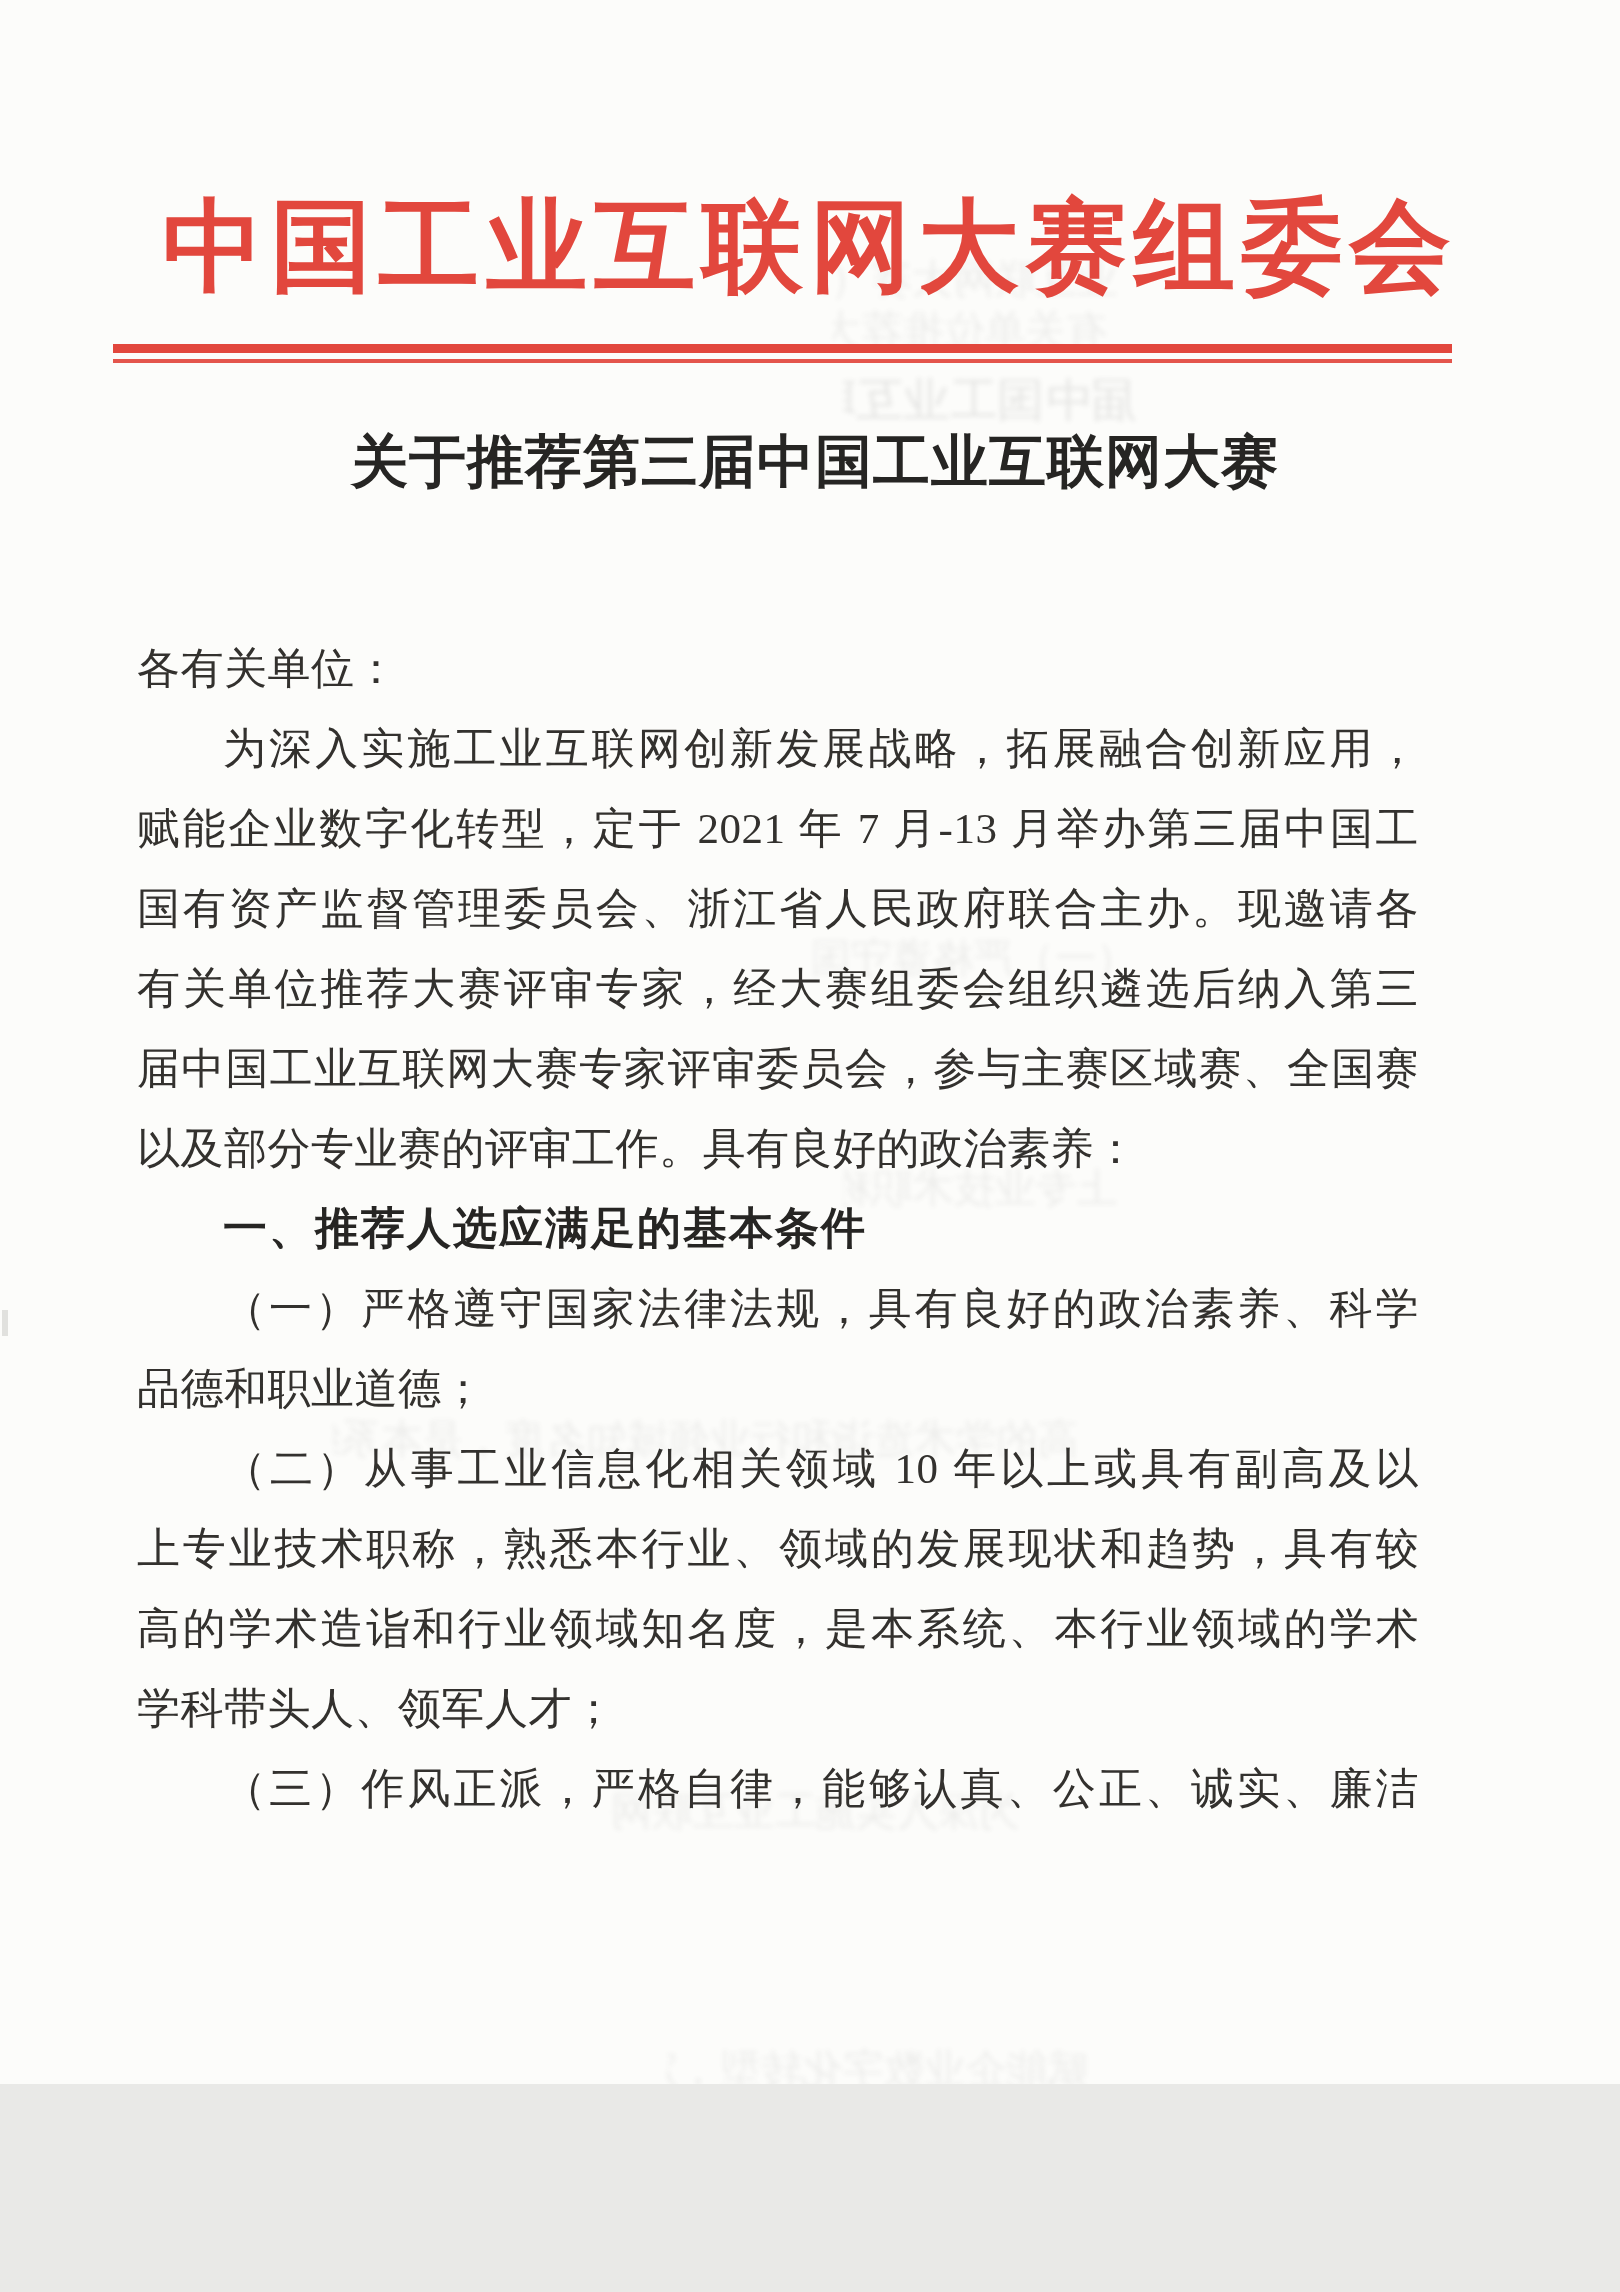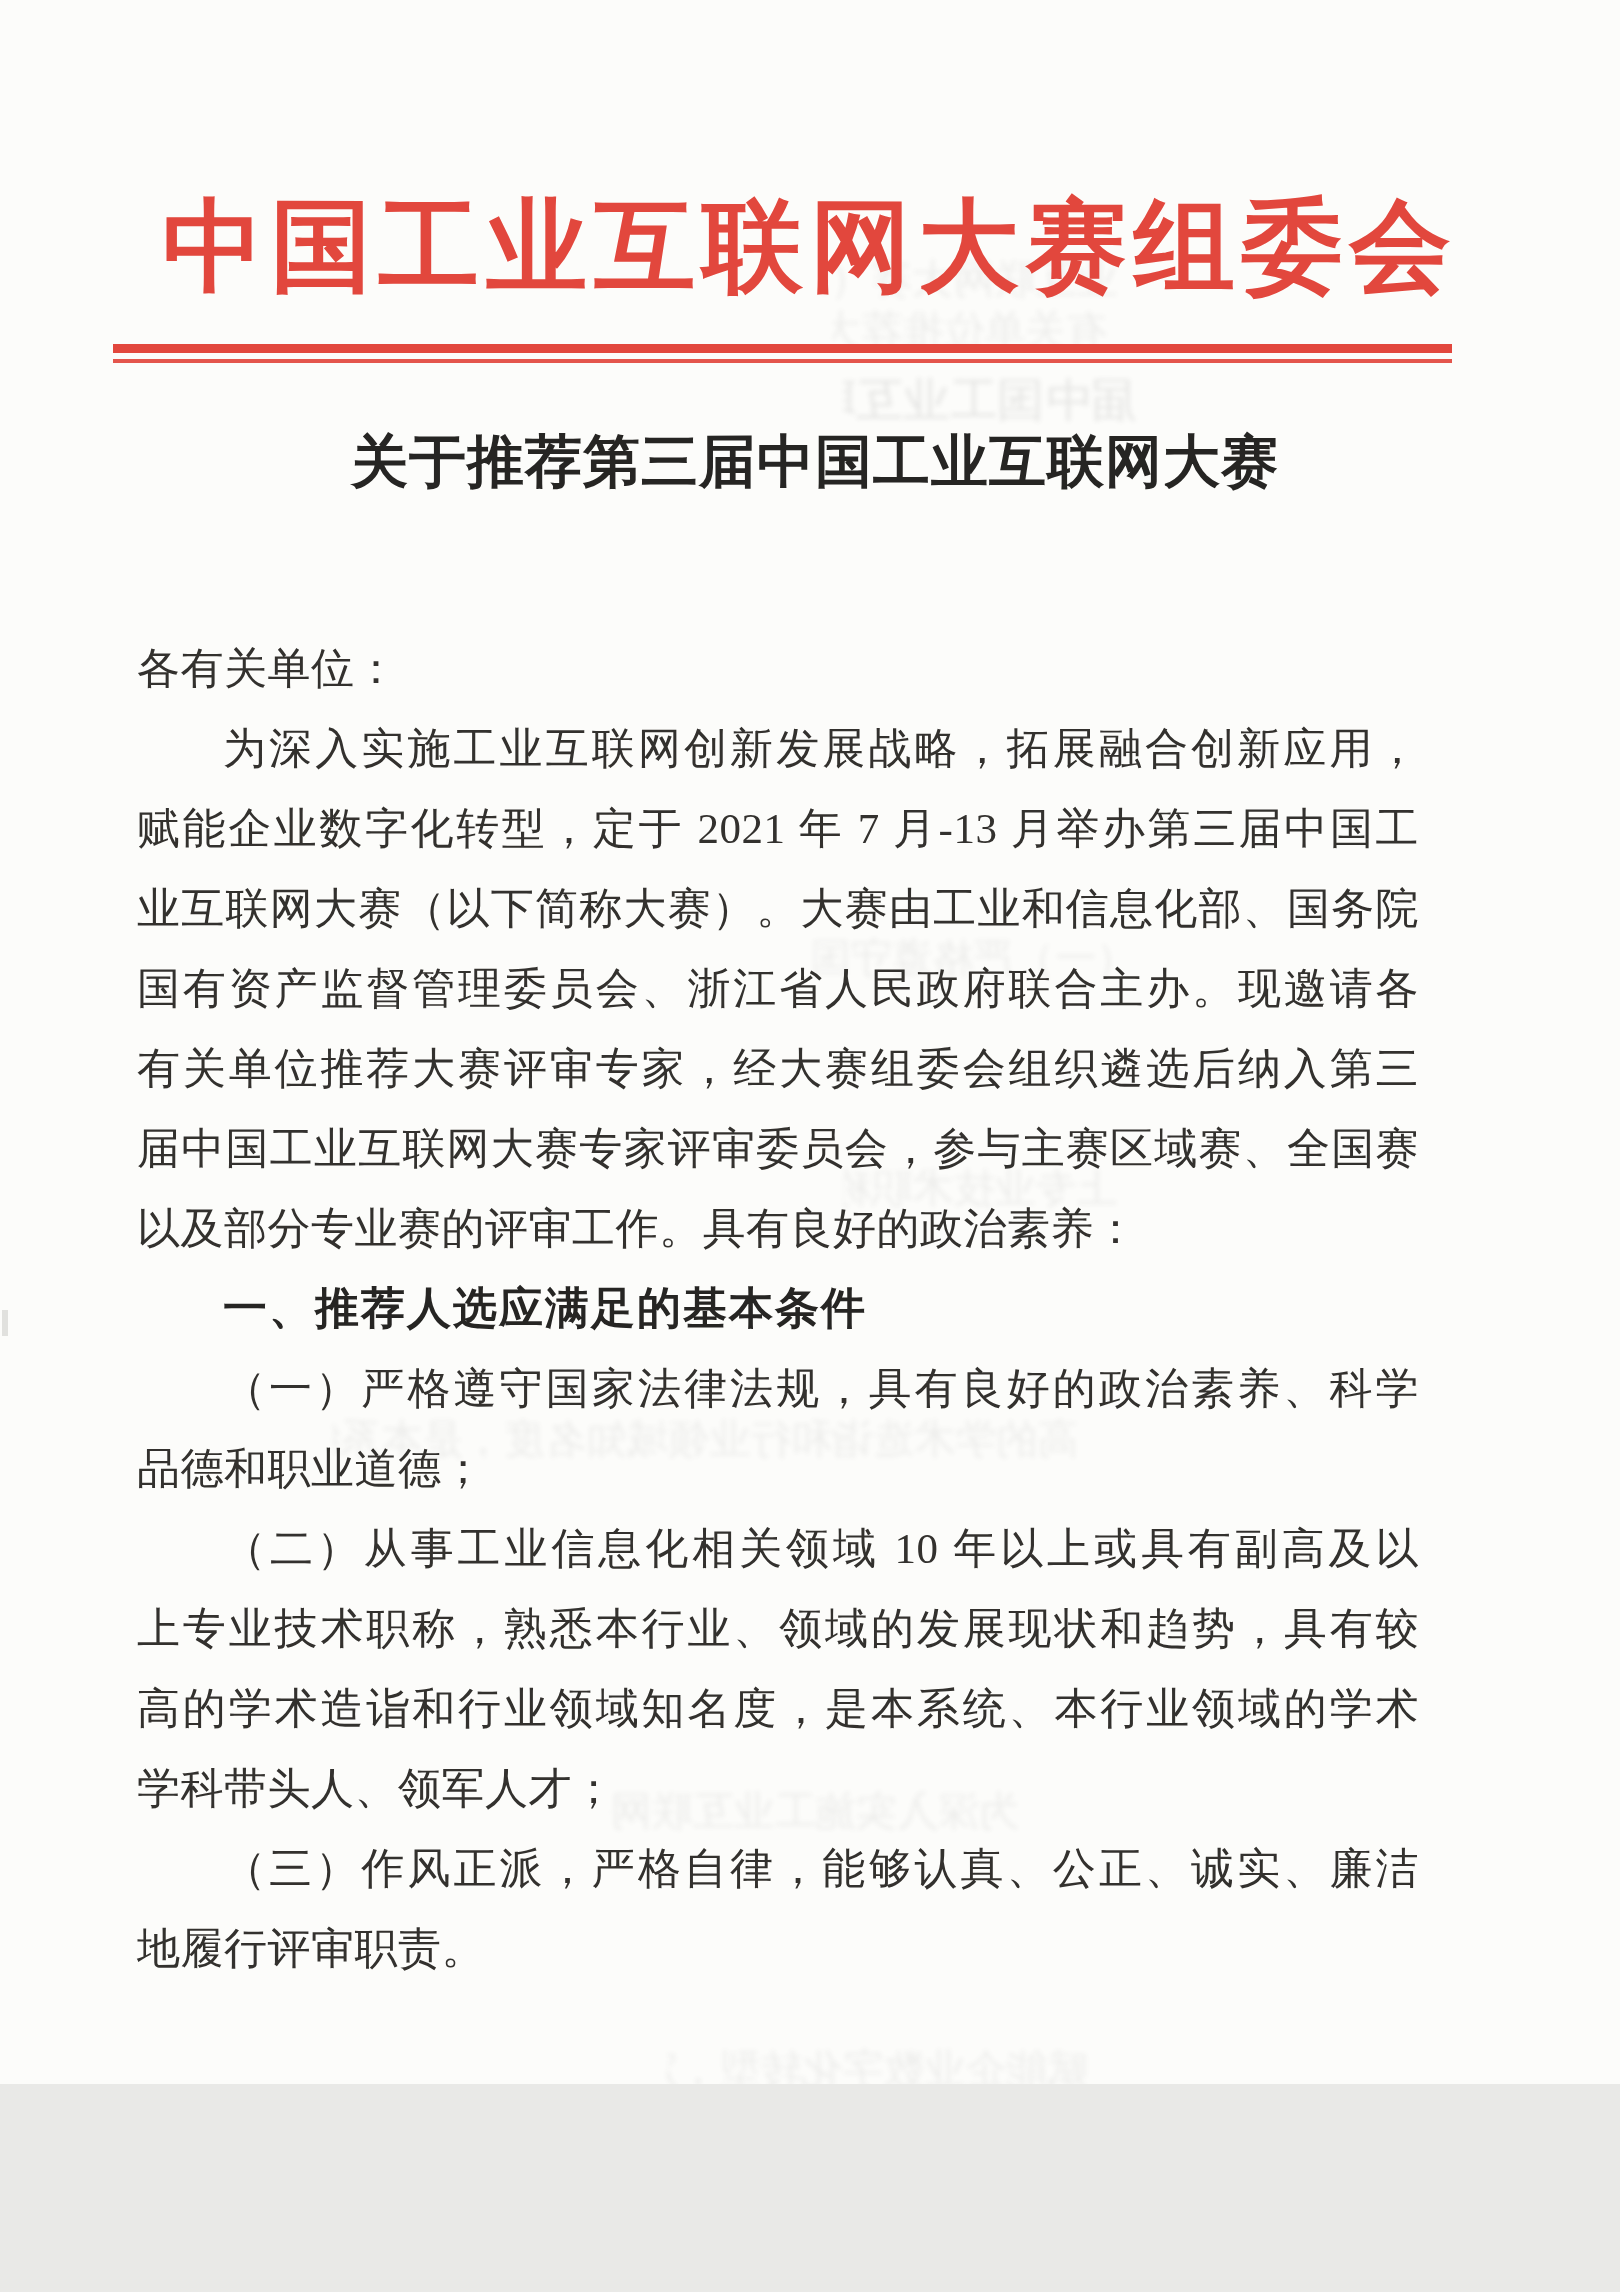--- a/index.html
+++ b/index.html
@@ -116,34 +116,32 @@
   </header>
 
   <div class="doc-title">
     <div>关于推荐第三届中国工业互联网大赛</div>
   </div>
 
   <main class="body-text">
     <div class="line">各有关单位：</div>
     <div class="line indent full">为深入实施工业互联网创新发展战略，拓展融合创新应用，</div>
     <div class="line full">赋能企业数字化转型，定于 2021 年 7 月-13 月举办第三届中国工</div>
-    <div class="line full">业互联网大赛（以下简称大赛）。大赛由工业和信息化部、国务院</div>
     <div class="line full">国有资产监督管理委员会、浙江省人民政府联合主办。现邀请各</div>
     <div class="line full">有关单位推荐大赛评审专家，经大赛组委会组织遴选后纳入第三</div>
     <div class="line full">届中国工业互联网大赛专家评审委员会，参与主赛区域赛、全国赛</div>
     <div class="line">以及部分专业赛的评审工作。具有良好的政治素养：</div>
     <div class="line indent heading">一、推荐人选应满足的基本条件</div>
     <div class="line indent full">（一）严格遵守国家法律法规，具有良好的政治素养、科学</div>
     <div class="line">品德和职业道德；</div>
     <div class="line indent full">（二）从事工业信息化相关领域 10 年以上或具有副高及以</div>
     <div class="line full">上专业技术职称，熟悉本行业、领域的发展现状和趋势，具有较</div>
     <div class="line full">高的学术造诣和行业领域知名度，是本系统、本行业领域的学术</div>
     <div class="line">学科带头人、领军人才；</div>
     <div class="line indent full">（三）作风正派，严格自律，能够认真、公正、诚实、廉洁</div>
-    <div class="line">地履行评审职责。</div>
   </main>
 
   <footer>
     <div class="page-number">—1—</div>
   </footer>
 
 </div>
 
 
 </body></html>

